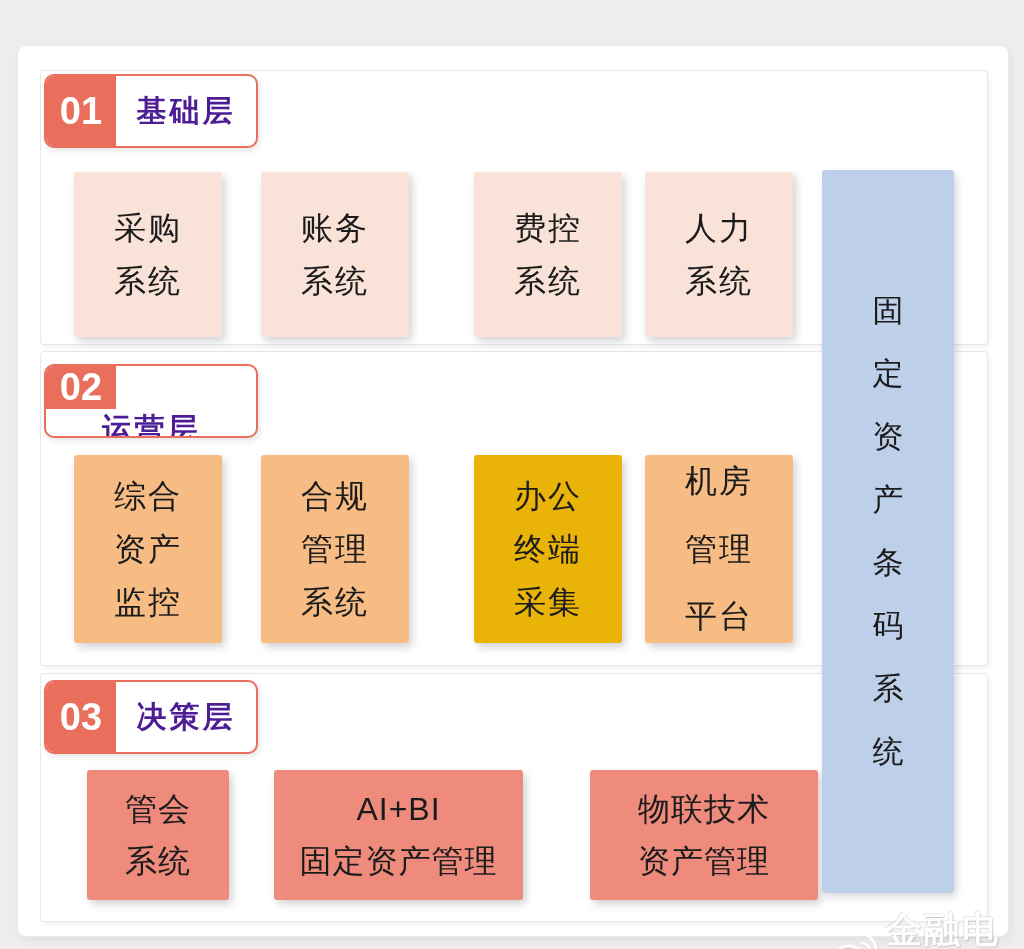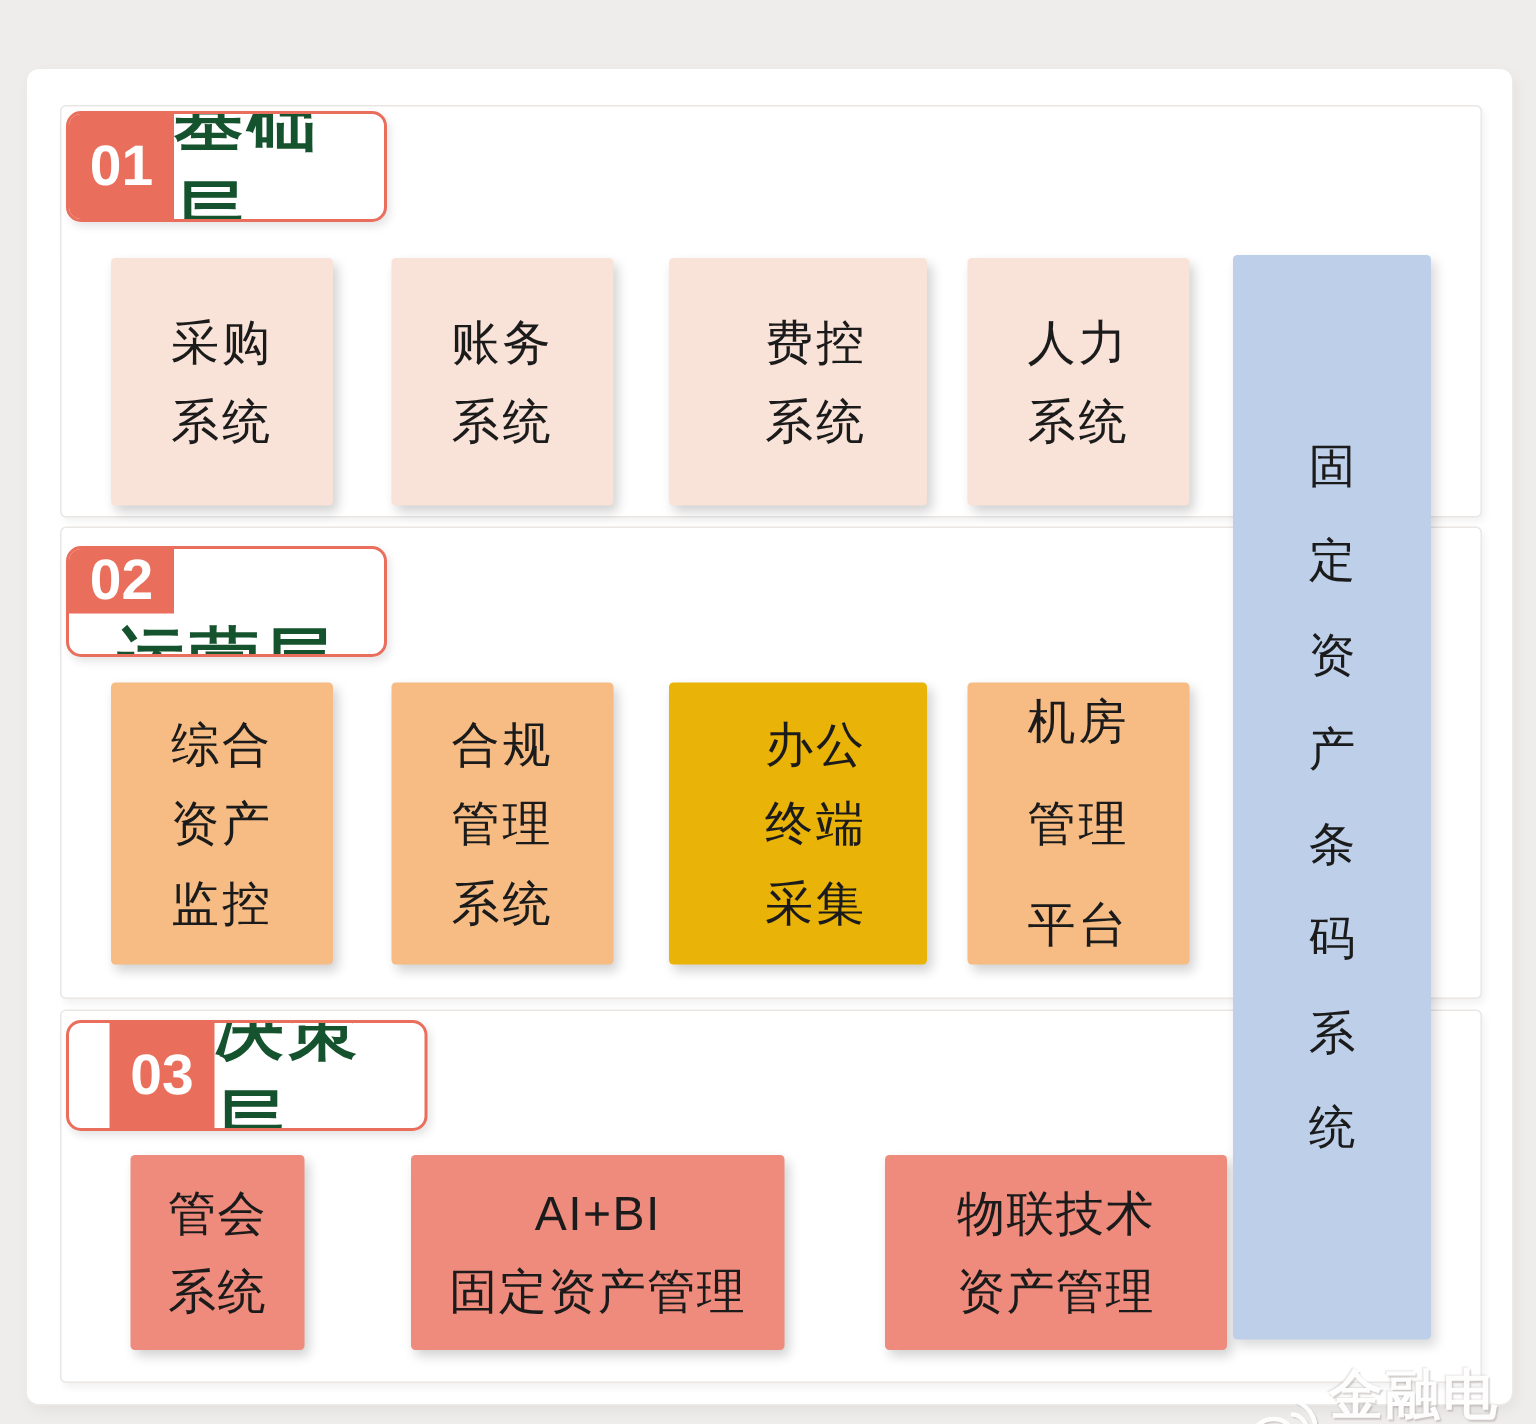--- a/index.html
+++ b/index.html
@@ -11,31 +11,31 @@
   .panel.p1{left:22px;top:24px;width:946px;height:273px;}
   .panel.p2{left:22px;top:305px;width:946px;height:313px;}
   .panel.p3{left:22px;top:627px;width:946px;height:247px;}
   .layer-header{position:absolute;width:210px;height:70px;border:2px solid #ea6e5c;border-radius:10px;
          background:#fff;display:flex;overflow:hidden;box-shadow:2px 3px 6px rgba(0,0,0,0.10);}
   .h1{left:26px;top:28px;}
   .h2{left:26px;top:318px;flex-direction:column;}
   .h3{left:26px;top:634px;}
   .layer-num{width:70px;display:flex;align-items:center;justify-content:center;color:#ffffff;
          font-size:38px;font-weight:700;background:#ea6e5c;}
-  .layer-title{flex:1;display:flex;align-items:center;justify-content:center;font-size:46px;
-         font-weight:700;color:#14532d;letter-spacing:3px;}
+  .layer-title{flex:1;display:flex;align-items:center;justify-content:center;font-size:30px;
+         font-weight:700;color:#4c1d95;letter-spacing:3px;}
   .box{position:absolute;display:flex;flex-direction:column;justify-content:center;align-items:center;
          border-radius:3px;box-shadow:3px 4px 8px rgba(0,0,0,0.18);font-size:32px;font-weight:500;
          color:#1b1b1b;text-align:center;}
   .box .ln{line-height:53px;letter-spacing:2px;white-space:nowrap;}
   .r1{top:126px;height:165px;width:148px;}
   .r2{top:409px;height:188px;width:148px;}
   .r3{top:724px;height:130px;}
   .r3 .ln{line-height:52px;letter-spacing:1px;}
-  .c1{left:56px;} .c2{left:243px;} .c3{left:428px;padding-left:24px;} .c4{left:627px;}
+  .c1{left:56px;} .c2{left:243px;} .c3{left:456px;} .c4{left:627px;}
   .vbox{position:absolute;left:804px;top:124px;width:132px;height:723px;display:flex;flex-direction:column;
          justify-content:center;align-items:center;gap:21px;font-size:31px;font-weight:500;color:#1b1b1b;
          border-radius:3px;box-shadow:3px 4px 8px rgba(0,0,0,0.15);}
   .watermark{position:absolute;left:832px;top:888px;display:flex;align-items:center;gap:8px;
          color:rgba(255,255,255,0.97);font-size:36px;font-weight:700;letter-spacing:2px;
          text-shadow:1px 1px 1px rgba(150,141,138,0.40), -1px -1px 1px rgba(150,141,138,0.22);}
   .watermark svg{filter:drop-shadow(1px 1px 0.5px rgba(150,141,138,0.4));}
 </style>
 </head>
 <body>
@@ -50,21 +50,21 @@
     <div class="layer-header h1" style="border-color: rgb(234, 110, 92);">
       <div class="layer-num" style="background: rgb(234, 110, 92);">01</div>
       <div class="layer-title">基础层</div>
     </div>
 
     <div class="layer-header h2" style="border-color: rgb(234, 110, 92);">
       <div class="layer-num" style="background: rgb(234, 110, 92);">02</div>
       <div class="layer-title">运营层</div>
     </div>
 
-    <div class="layer-header h3" style="border-color: rgb(234, 110, 92); padding-left: 27px;">
+    <div class="layer-header h3" style="border-color: rgb(234, 110, 92);">
       <div class="layer-num" style="background: rgb(234, 110, 92);">03</div>
       <div class="layer-title">决策层</div>
     </div>
 
     <div class="box r1 c1" style="background: rgb(249, 226, 215);">
       <div class="ln">采购</div>
       <div class="ln">系统</div>
     </div>
     <div class="box r1 c2" style="background: rgb(249, 226, 215);">
       <div class="ln">账务</div>
@@ -93,21 +93,21 @@
       <div class="ln">办公</div>
       <div class="ln">终端</div>
       <div class="ln">采集</div>
     </div>
     <div class="box r2 c4" style="background: rgb(246, 188, 132); justify-content: space-between;">
       <div class="ln">机房</div>
       <div class="ln">管理</div>
       <div class="ln">平台</div>
     </div>
 
-    <div class="box r3" style="left: 69px; width: 116px; background: rgb(238, 139, 124);">
+    <div class="box r3" style="left: 69px; width: 142px; background: rgb(238, 139, 124);">
       <div class="ln">管会</div>
       <div class="ln">系统</div>
     </div>
     <div class="box r3" style="left: 256px; width: 249px; background: rgb(238, 139, 124);">
       <div class="ln">AI+BI</div>
       <div class="ln">固定资产管理</div>
     </div>
     <div class="box r3" style="left: 572px; width: 228px; background: rgb(238, 139, 124);">
       <div class="ln">物联技术</div>
       <div class="ln">资产管理</div>

